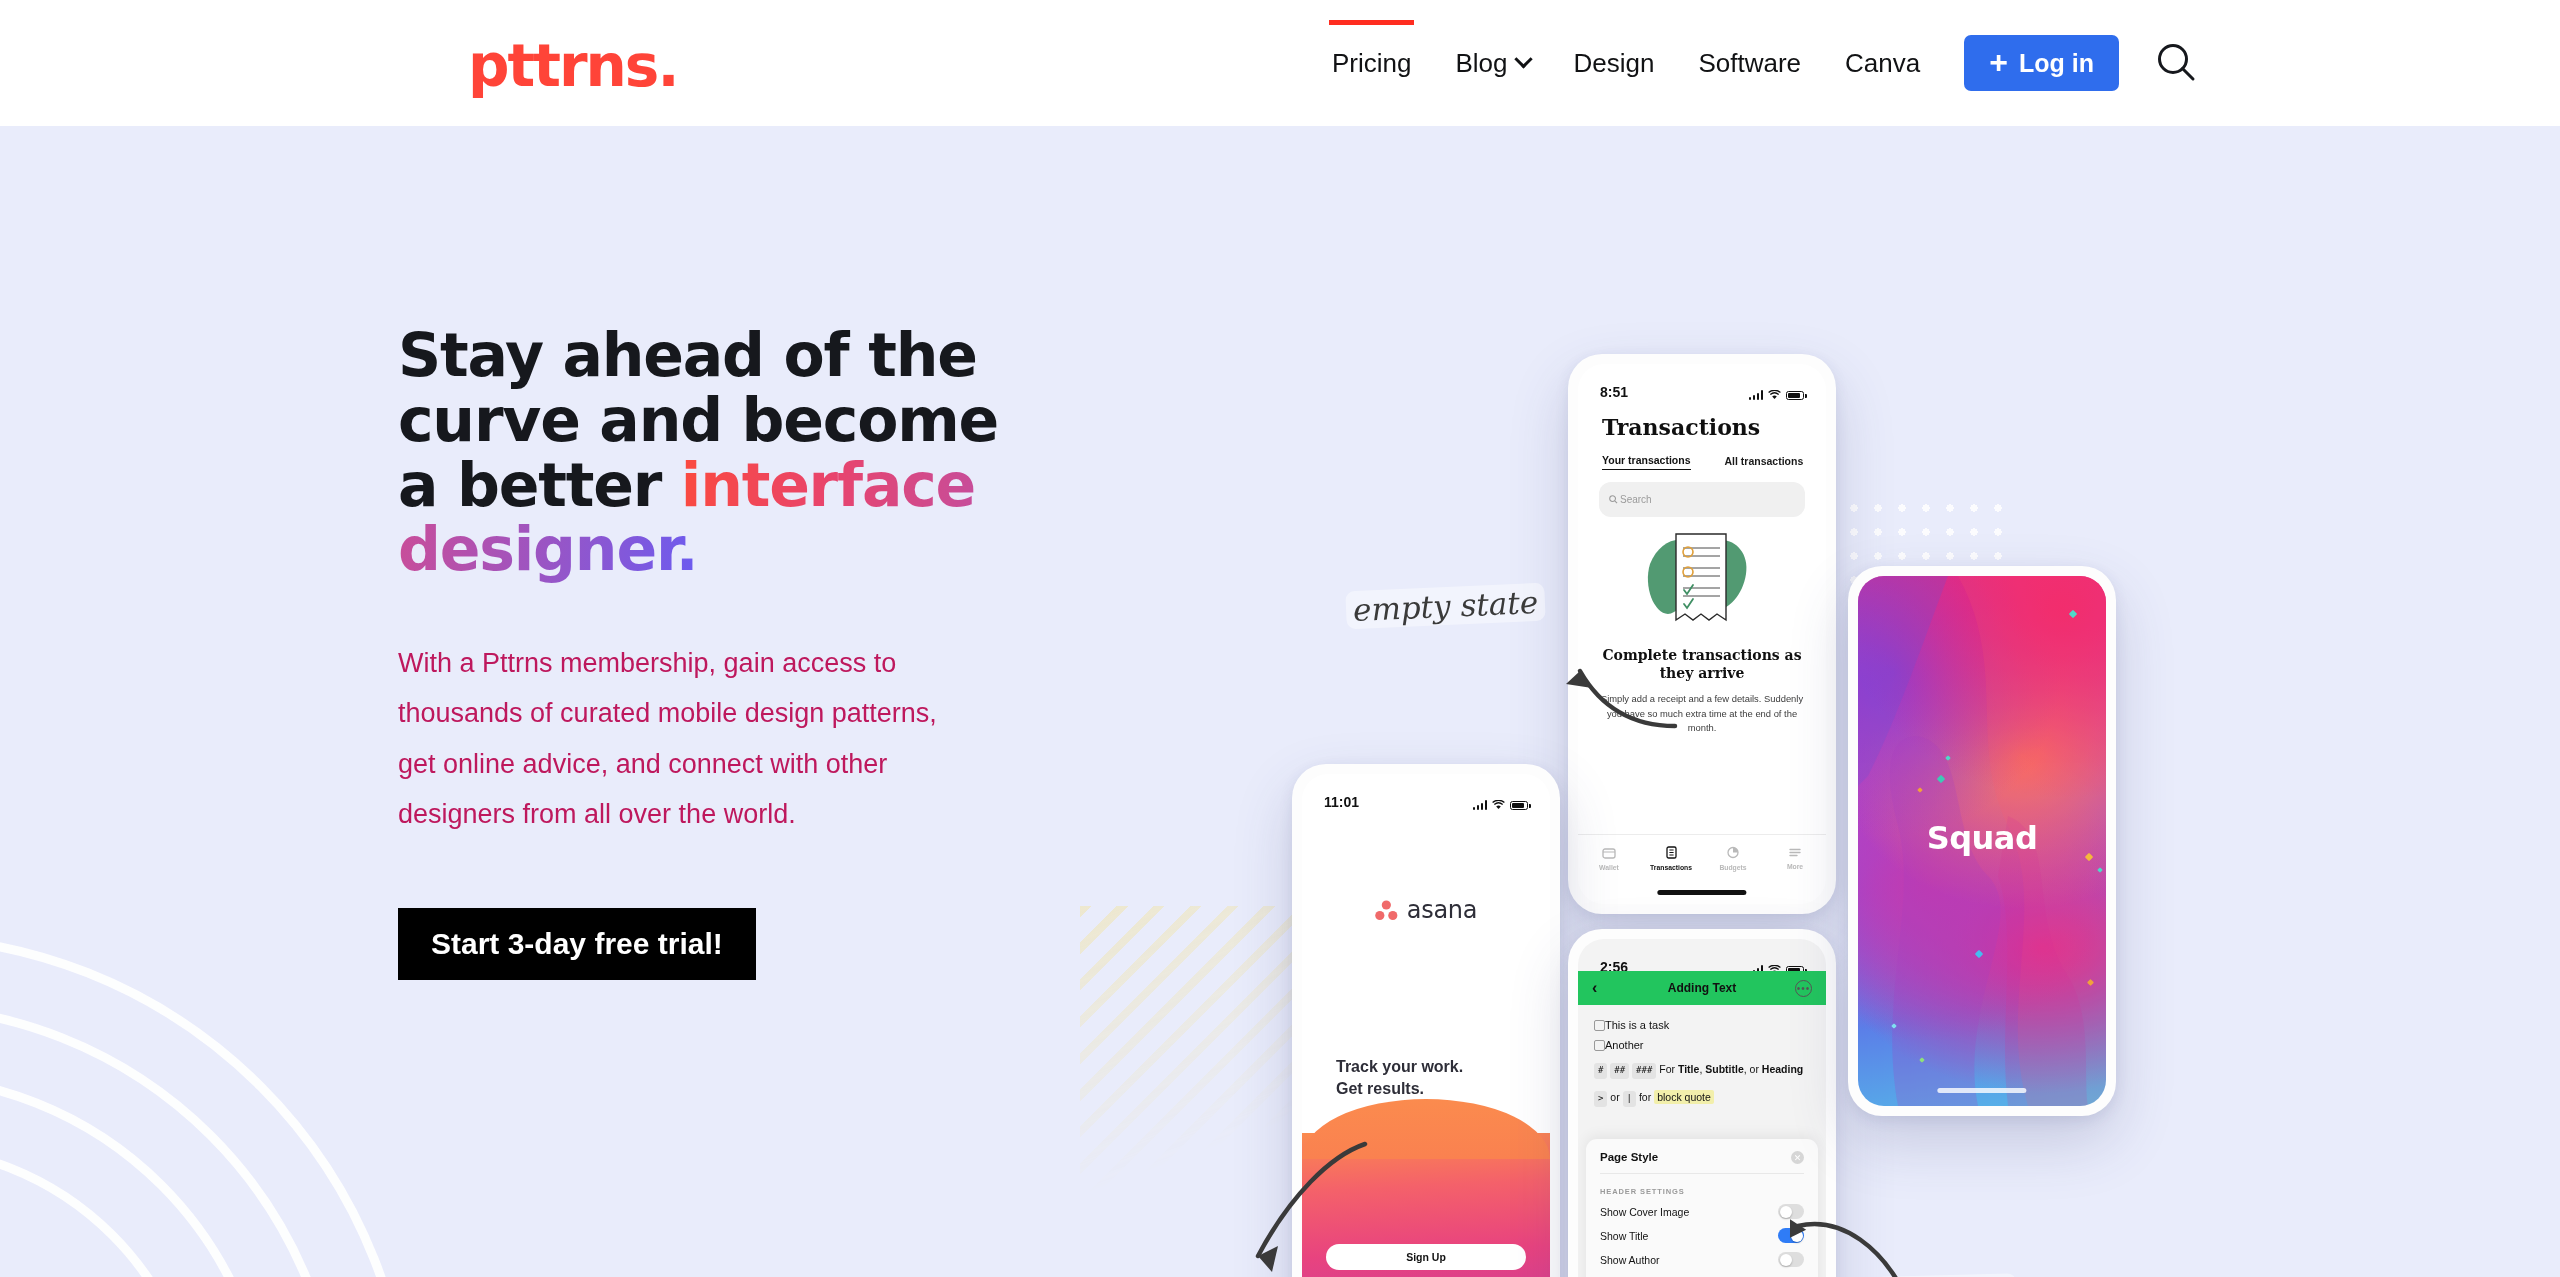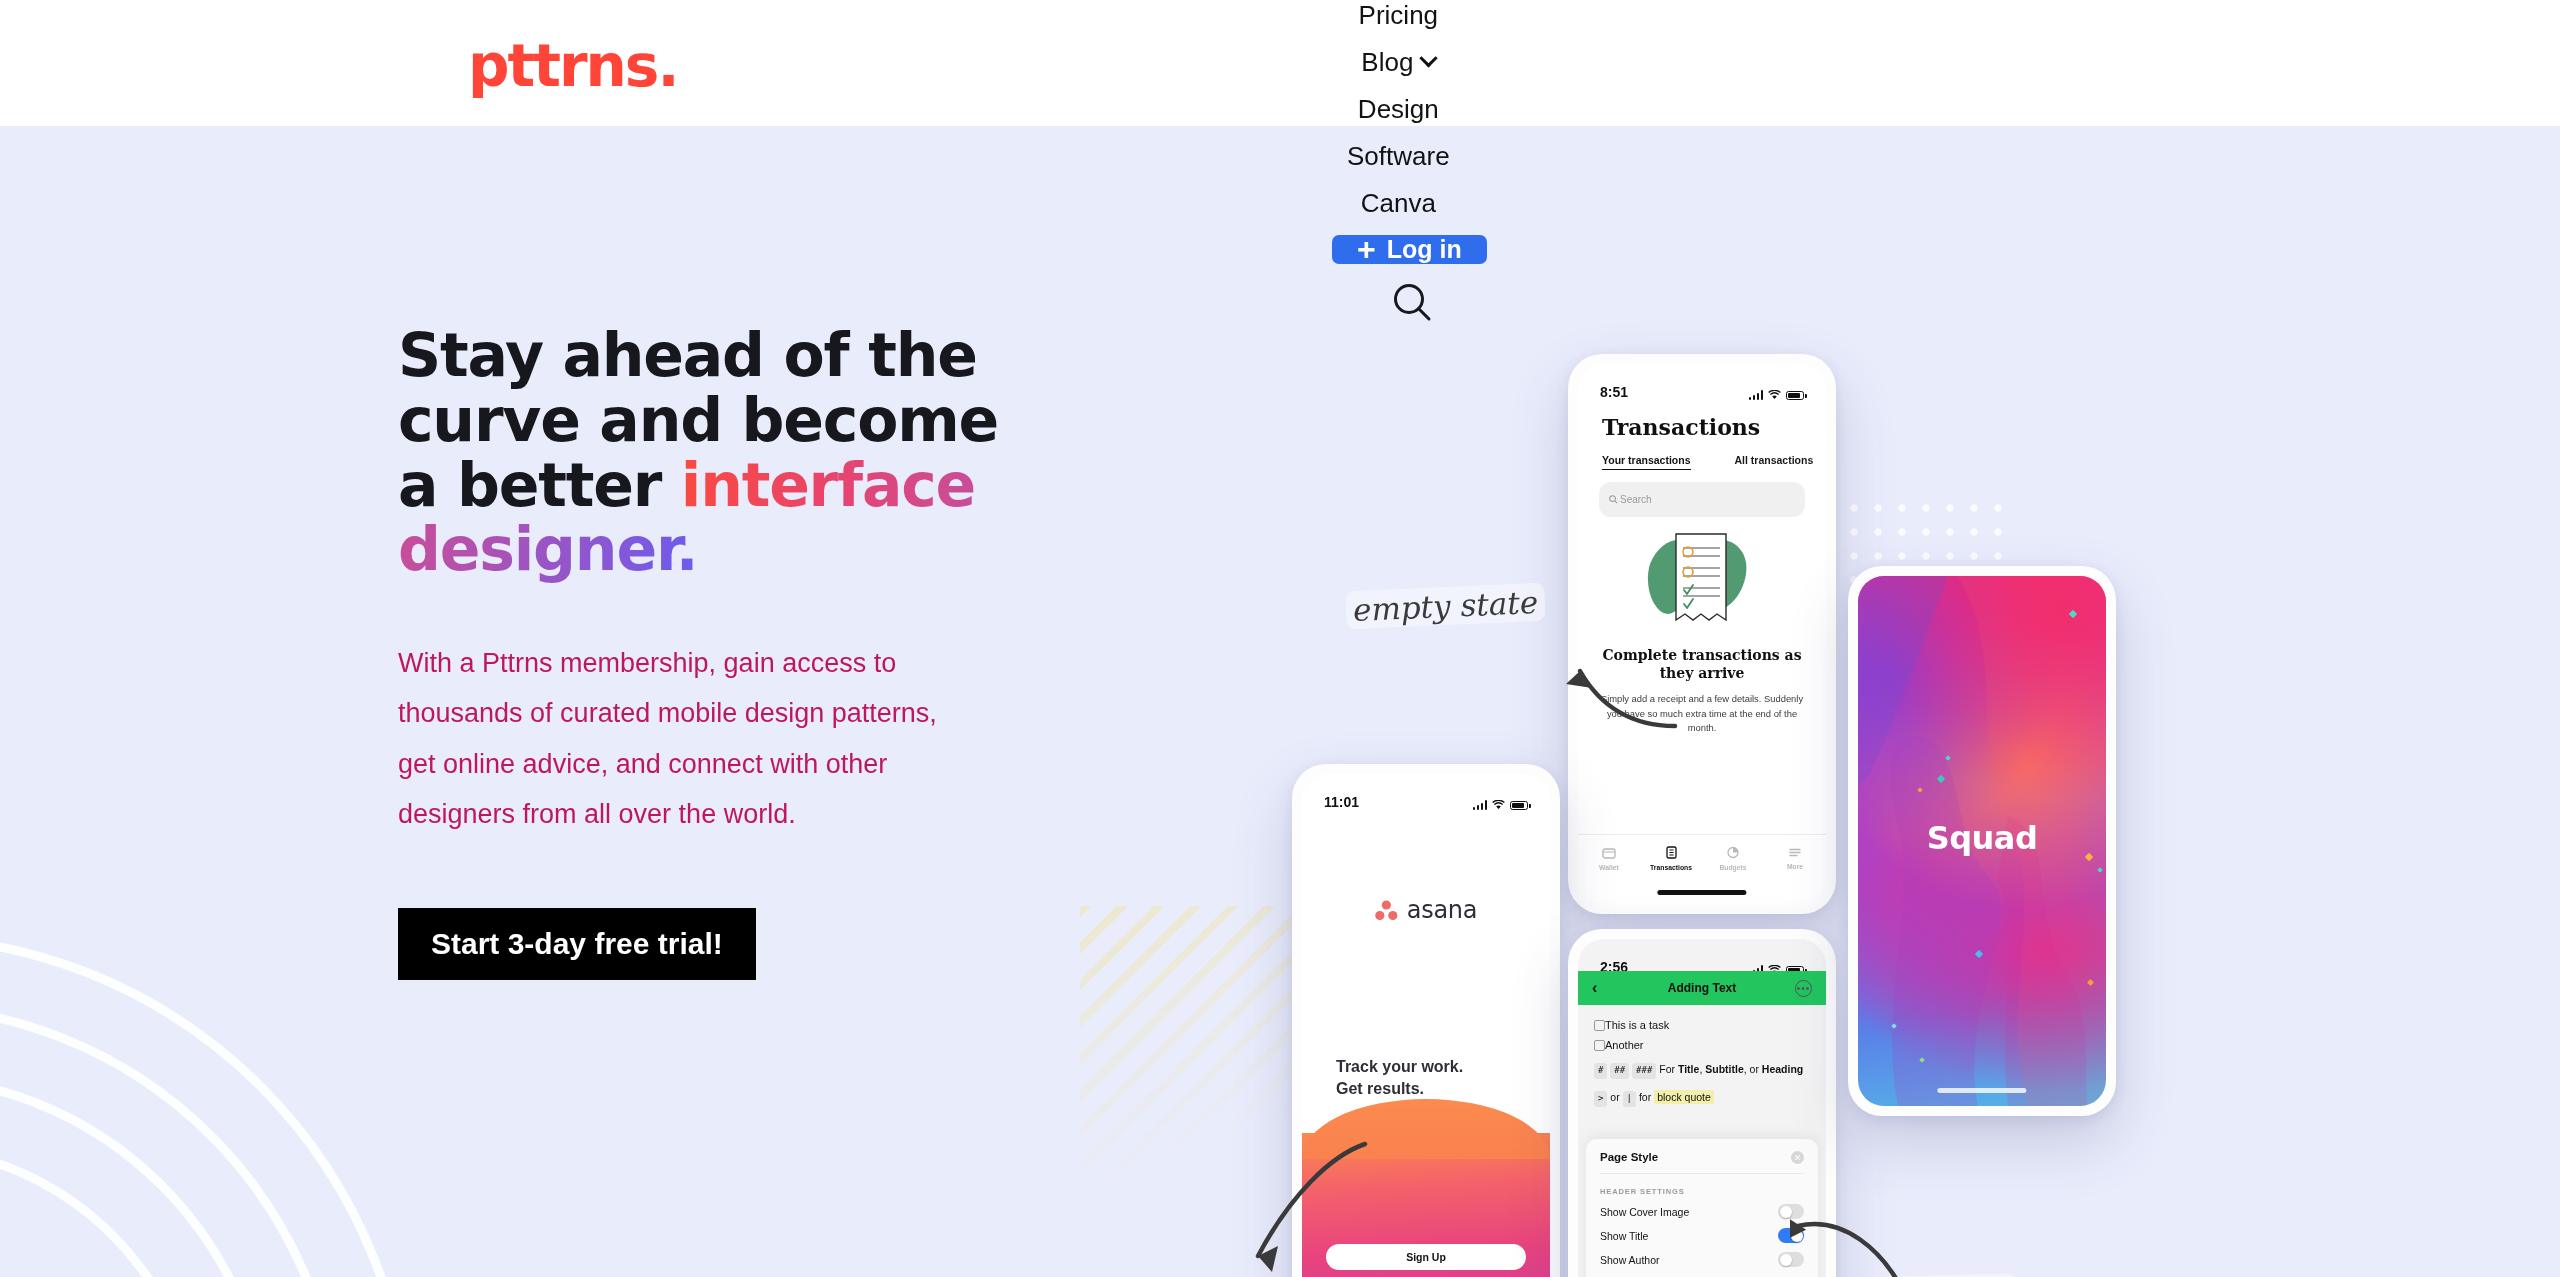--- a/index.html
+++ b/index.html
@@ -21,21 +21,21 @@
   .logo {
     position: absolute; left: 468px; top: 32px;
     font-size: 58px; font-weight: 700; letter-spacing: -2px;
     color: #ff4438;
     font-family: "DejaVu Sans", sans-serif;
     cursor: pointer;
   }
   .nav {
     position: absolute; left: 1310px; top: 0;
     height: 126px;
-    display: flex; align-items: center; gap: 16px; flex-direction: column;
+    display: flex; align-items: center; gap: 0;
   }
   .nav-item {
     position: relative;
     font-size: 26px; color: #111214;
     padding: 0 22px;
     cursor: pointer;
     display: flex; align-items: center; gap: 9px;
     white-space: nowrap;
   }
   .nav-item.active::before {
@@ -149,21 +149,21 @@
   .bars { display: flex; align-items: flex-end; gap: 1.5px; height: 10px; }
   .bars i { display: block; width: 2.5px; background: #111; border-radius: 1px; }
   .batt { width: 18px; height: 9px; border: 1.4px solid #111; border-radius: 2.5px; position: relative; }
   .batt::after { content:""; position:absolute; left:1px; top:1px; bottom:1px; right:3px; background:#111; border-radius:1px; }
   .batt::before { content:""; position:absolute; right:-3.5px; top:2.5px; width:2px; height:4px; background:#111; border-radius:0 1px 1px 0; }
   .homebar { position:absolute; left:50%; transform:translateX(-50%); bottom:9px; width:36%; height:5px; border-radius:3px; background:#111; }
 
   
   #phoneA { left: 1568px; top: 228px; width: 268px; height: 560px; }
   .tr-title { position:absolute; left:24px; top:50px; font-family:"DejaVu Serif", serif; font-size:22px; font-weight:700; color:#101010; }
-  .tr-tabs { position:absolute; left:24px; top:90px; display:flex; gap:44px; font-size:10.5px; font-weight:700; color:#111; }
+  .tr-tabs { position:absolute; left:24px; top:90px; display:flex; gap:34px; font-size:10.5px; font-weight:700; color:#111;align-items:flex-end; }
   .tr-tabs .on { border-bottom:1.6px solid #111; padding-bottom:3px; }
   .tr-tabs .off { color:#1a1a1a; padding-bottom:3px; }
   .tr-search { position:absolute; left:21px; right:21px; top:118px; height:35px; border-radius:12px; background:#f0f0f0;
                display:flex; align-items:center; gap:2px; padding:0 10px; font-size:10px; color:#9b9b9b; }
   .tr-art { position:absolute; left:50%; transform:translateX(-50%); top:152px; width:136px; height:120px; }
   .tr-h2 { position:absolute; left:16px; right:16px; top:283px; text-align:center; font-family:"DejaVu Serif", serif;
            font-size:14px; font-weight:700; line-height:1.25; color:#101010; }
   .tr-p { position:absolute; left:16px; right:16px; top:328px; text-align:center; font-size:9.4px; line-height:1.55; color:#3b3b3b; }
   .tr-bar { position:absolute; left:0; right:0; bottom:22px; height:48px; border-top:1px solid #ececec; display:flex; }
   .tr-bar > div { flex:1; display:flex; flex-direction:column; align-items:center; justify-content:center; gap:5px;

